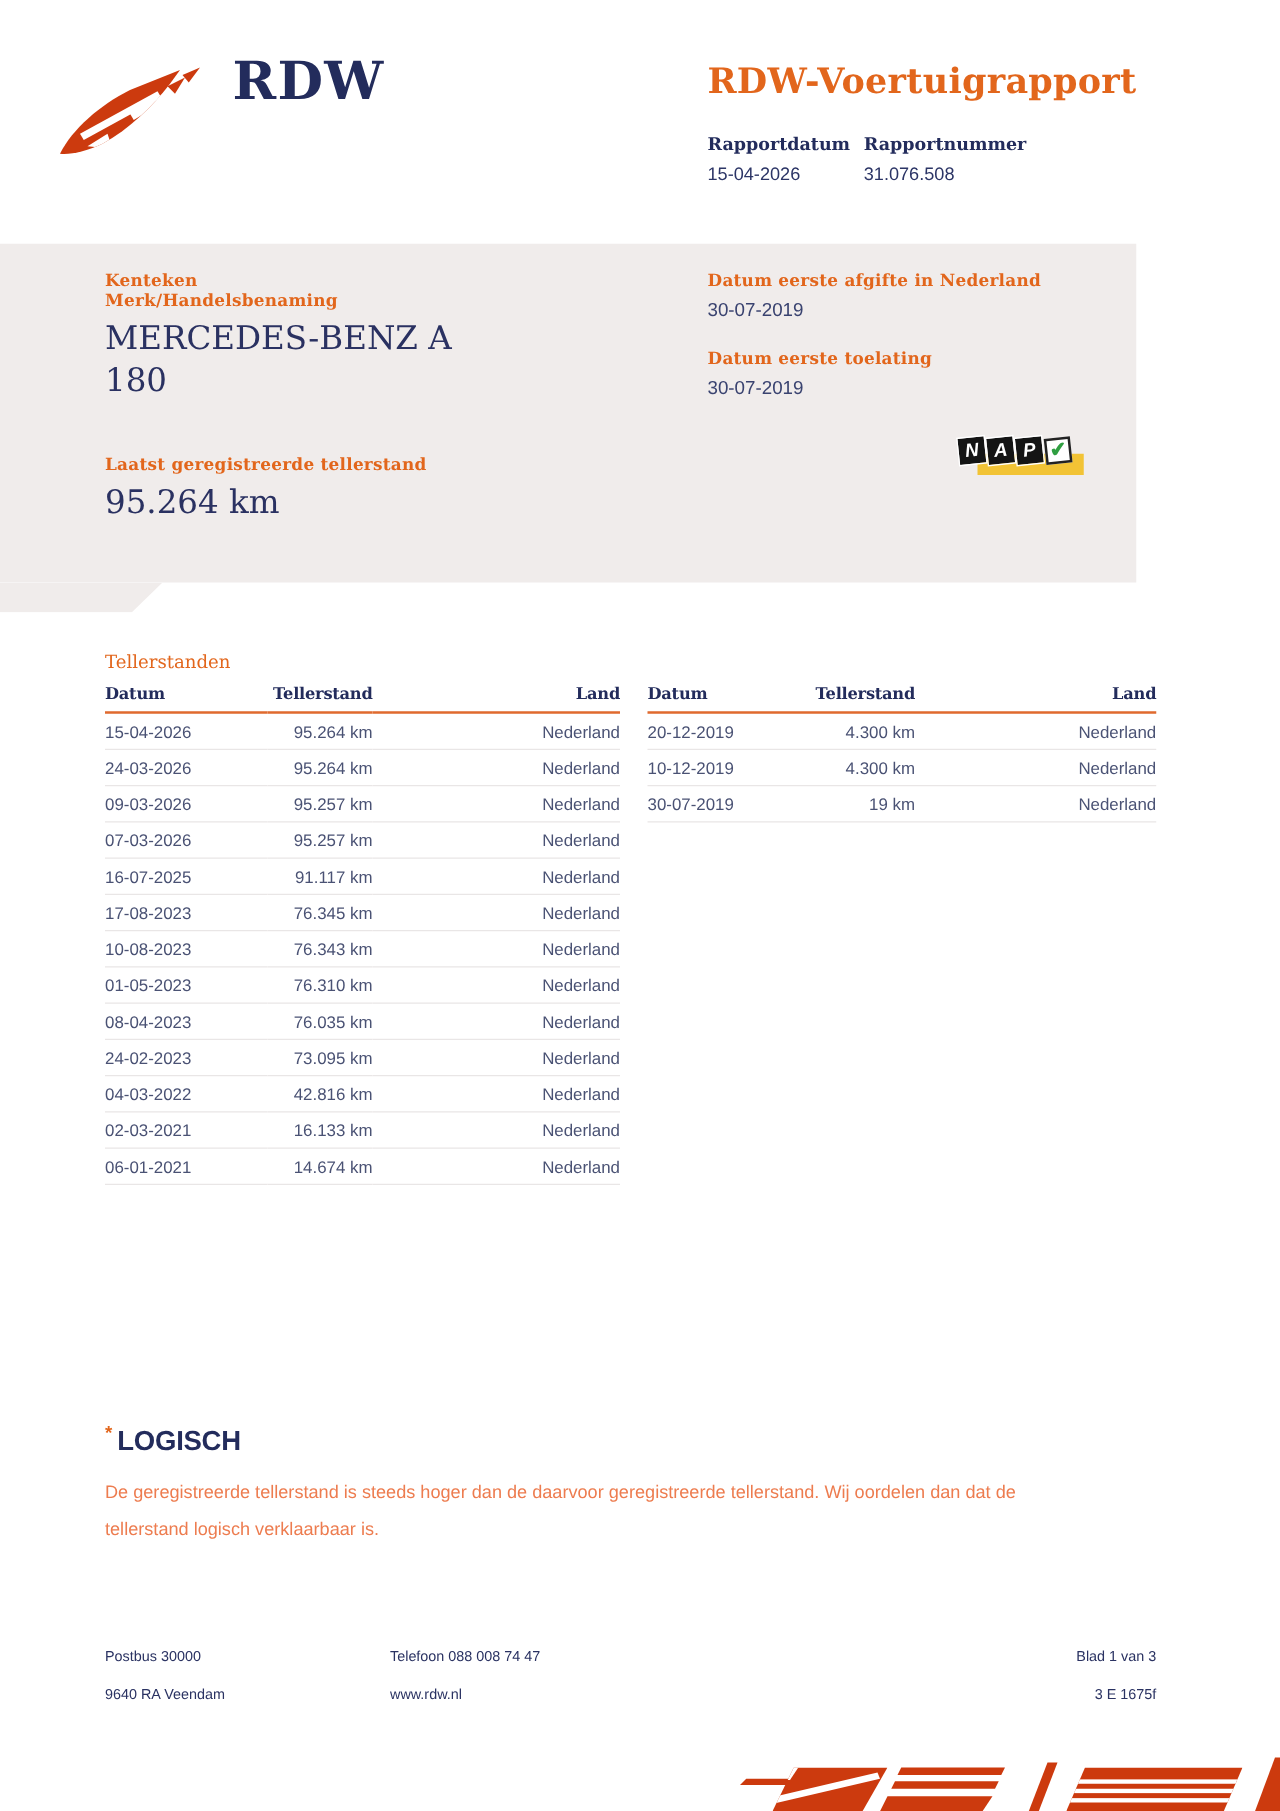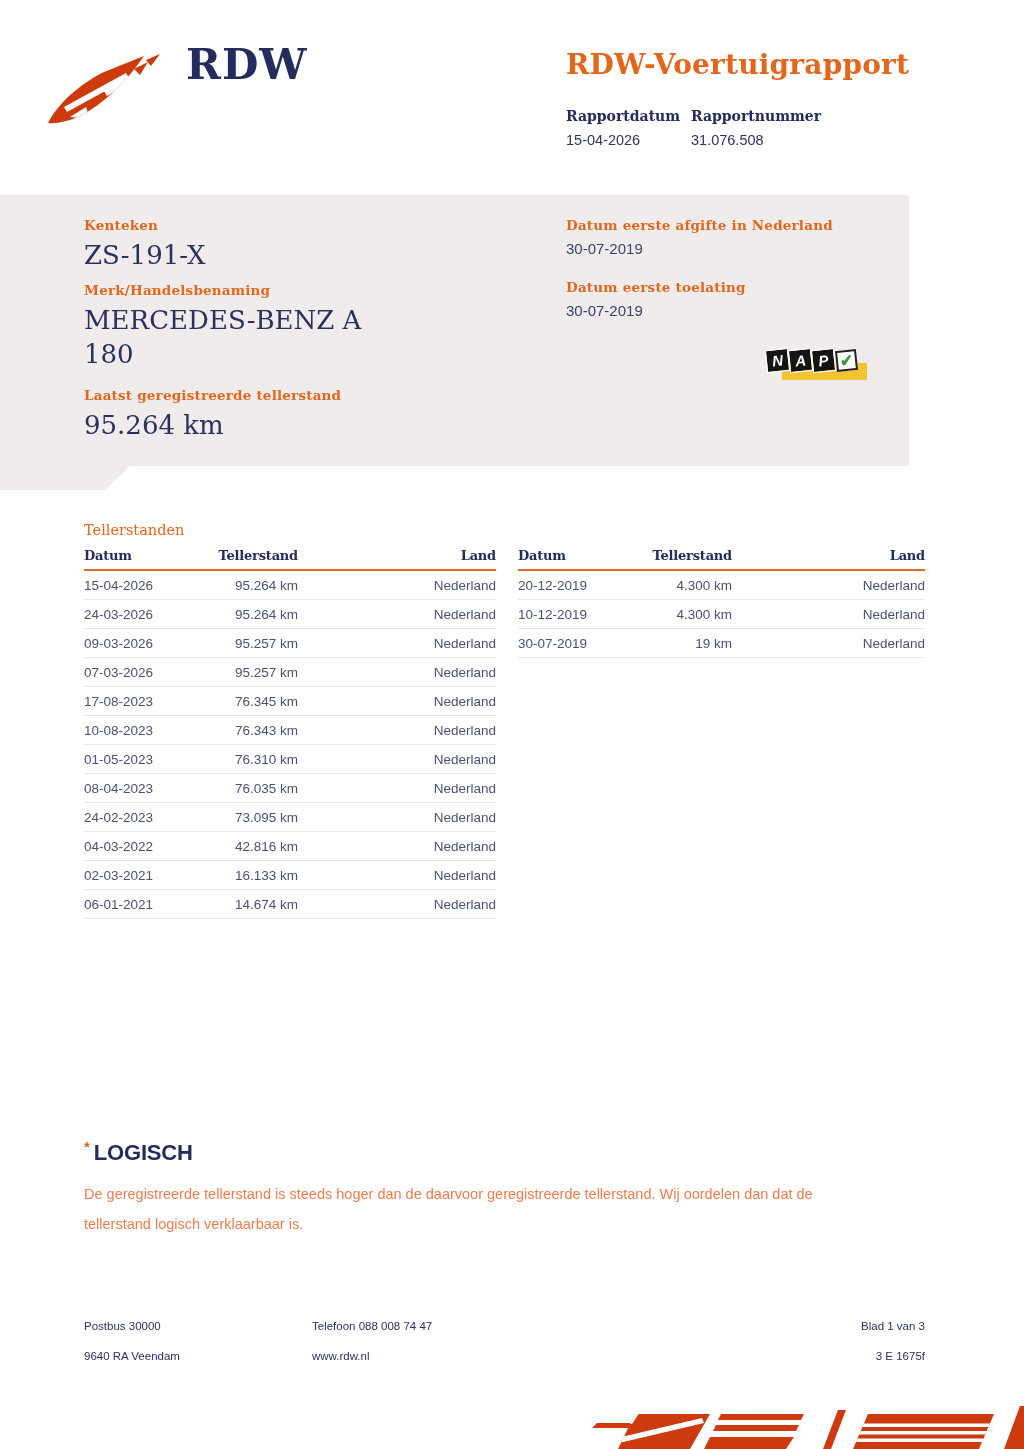--- a/index.html
+++ b/index.html
@@ -50,21 +50,21 @@
   .field-label{
     font-family:"DejaVu Serif",serif;font-weight:bold;font-size:13.5px;
     color:var(--orange);letter-spacing:.2px;
   }
   .big-value{
     font-family:"DejaVu Serif",serif;font-size:26px;line-height:34px;
     color:var(--value_navy);
   }
   .v1{margin:5px 0 10px;}
   .v2{margin:5px 0 0;}
-  .lbl3{margin-top:16px;}
+  .lbl3{margin-top:42px;}
   .v3{margin-top:5px;}
   .lbl-toelating{margin-top:22px;}
   .date-value{margin-top:7px;font-size:15px;color:#3a4370;}
   .oordeel{
     margin-top:30px;font-weight:bold;font-size:25px;line-height:36px;
     color:var(--navy);letter-spacing:-.3px;
   }
   
   .nap{position:absolute;left:767px;top:155px;width:100px;height:40px;}
   .nap-bar{position:absolute;left:15px;top:13px;width:85px;height:17px;background:var(--nap_yellow);}
@@ -146,21 +146,20 @@
   </div>
   <div class="meta-col">
     <div class="meta-label">Rapportnummer</div>
     <div class="meta-value">31.076.508</div>
   </div>
 </div>
 
 <div class="sbox">
   <div class="col-left">
     <div class="field-label">Kenteken</div>
-    <div class="big-value v1">ZS-191-X</div>
     <div class="field-label">Merk/Handelsbenaming</div>
     <div class="big-value v2">MERCEDES-BENZ A 180</div>
     <div class="field-label lbl3">Laatst geregistreerde tellerstand</div>
     <div class="big-value v3">95.264 km</div>
   </div>
   <div class="col-right">
     <div class="field-label">Datum eerste afgifte in Nederland</div>
     <div class="date-value">30-07-2019</div>
     <div class="field-label lbl-toelating">Datum eerste toelating</div>
     <div class="date-value">30-07-2019</div>
@@ -203,20 +202,25 @@
           <td class="c3">Nederland</td>
         </tr>
         <tr>
           <td class="c1">09-03-2026</td>
           <td class="c2">95.257 km</td>
           <td class="c3">Nederland</td>
         </tr>
         <tr>
           <td class="c1">07-03-2026</td>
           <td class="c2">95.257 km</td>
+          <td class="c3">Nederland</td>
+        </tr>
+        <tr>
+          <td class="c1">16-07-2025</td>
+          <td class="c2">91.117 km</td>
           <td class="c3">Nederland</td>
         </tr>
         <tr>
           <td class="c1">17-08-2023</td>
           <td class="c2">76.345 km</td>
           <td class="c3">Nederland</td>
         </tr>
         <tr>
           <td class="c1">10-08-2023</td>
           <td class="c2">76.343 km</td>

